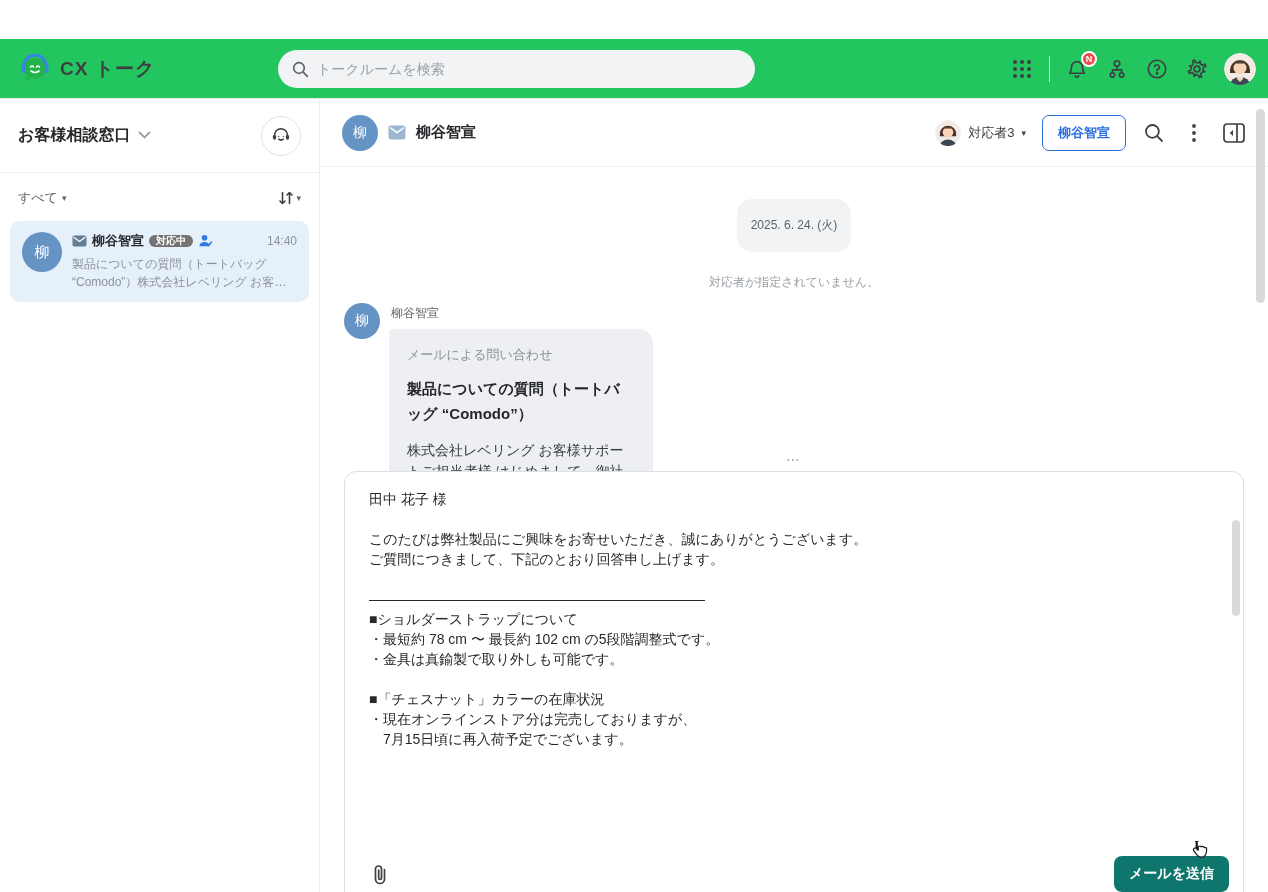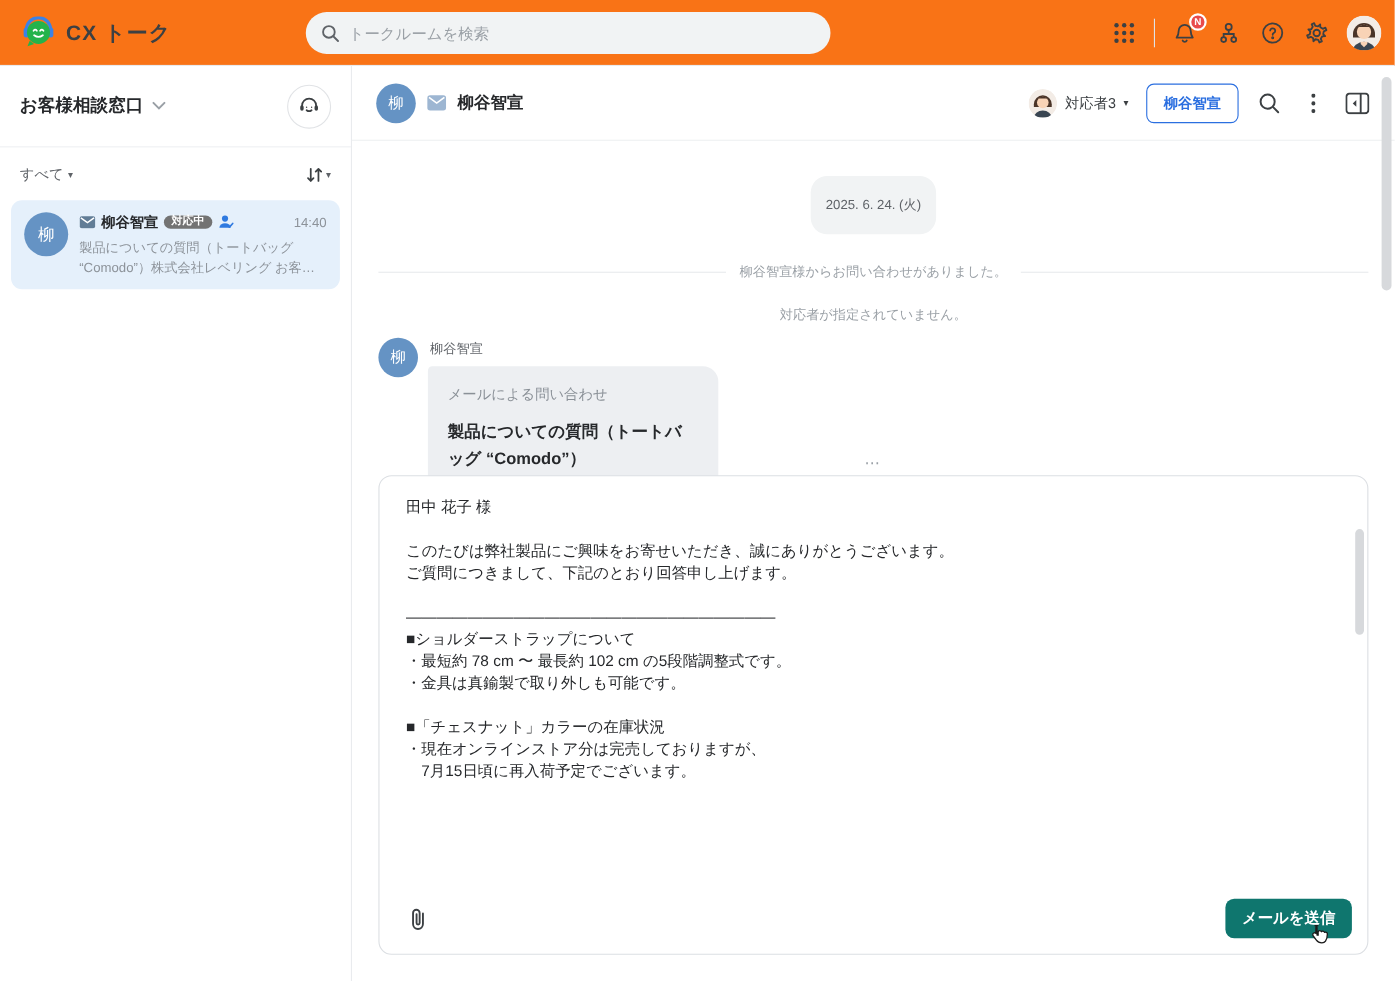--- a/index.html
+++ b/index.html
@@ -4,22 +4,22 @@
 <style>
   * { box-sizing: border-box; margin: 0; padding: 0; }
   html,body { width:1268px; height:892px; overflow:hidden; }
   body {
     font-family:"Liberation Sans","DejaVu Sans",sans-serif;
     color:#202124; background:#fff; position:relative;
   }
   svg { display:block; }
 
   
-  .topbar { height:60px; display:flex; align-items:center; background:#f97316;
-            border-bottom:1px solid #e9ebee; position:relative; }
+  .topbar { height:60px; display:flex; align-items:center; background:#22c55e;
+            border-bottom:1px solid #e9ebee; position:relative;margin-top:39px; }
   .logo-area { display:flex; align-items:center; gap:10px; padding-left:20px; }
   .app-title { font-size:19px; font-weight:bold; color:#3c4043; letter-spacing:1px; }
   .searchbar { position:absolute; left:278px; top:11px; width:477px; height:38px;
                background:#f1f3f4; border-radius:19px; display:flex; align-items:center;
                padding:0 14px; gap:8px; }
   .searchbar input { border:none; background:transparent; outline:none; flex:1;
                font-size:14px; color:#3c4043; font-family:inherit; }
   .searchbar input::placeholder { color:#9aa0a6; }
   .topbar-right { position:absolute; right:12px; top:0; height:60px;
                   display:flex; align-items:center; gap:14px; }
@@ -318,23 +318,20 @@
             <rect x="1" y="1" width="20" height="18" rx="3"></rect>
             <line x1="14" y1="1" x2="14" y2="19"></line>
             <path d="M10 7 l-3.2 3 3.2 3z" fill="#3c4043" stroke="none"></path>
           </svg>
         </span>
       </div>
     </div>
 
     <div class="messages">
       <div class="date-pill">2025. 6. 24. (火)</div>
-      <div class="sys-divider">
-        <span>柳谷智宣様からお問い合わせがありました。</span>
-      </div>
       <div class="sys-plain">対応者が指定されていません。</div>
 
       <div class="msg-group">
         <span class="msg-avatar">柳</span>
         <div>
           <div class="msg-sender">柳谷智宣</div>
           <div class="bubble">
             <div class="bubble-channel">メールによる問い合わせ</div>
             <div class="bubble-subject">製品についての質問（トートバッグ “Comodo”）</div>
             <div class="bubble-body">株式会社レベリング お客様サポートご担当者様 はじめまして。御社ウェブサイトに掲載されているトートバッグ “Comodo” に興味があり、以下2点に</div>

